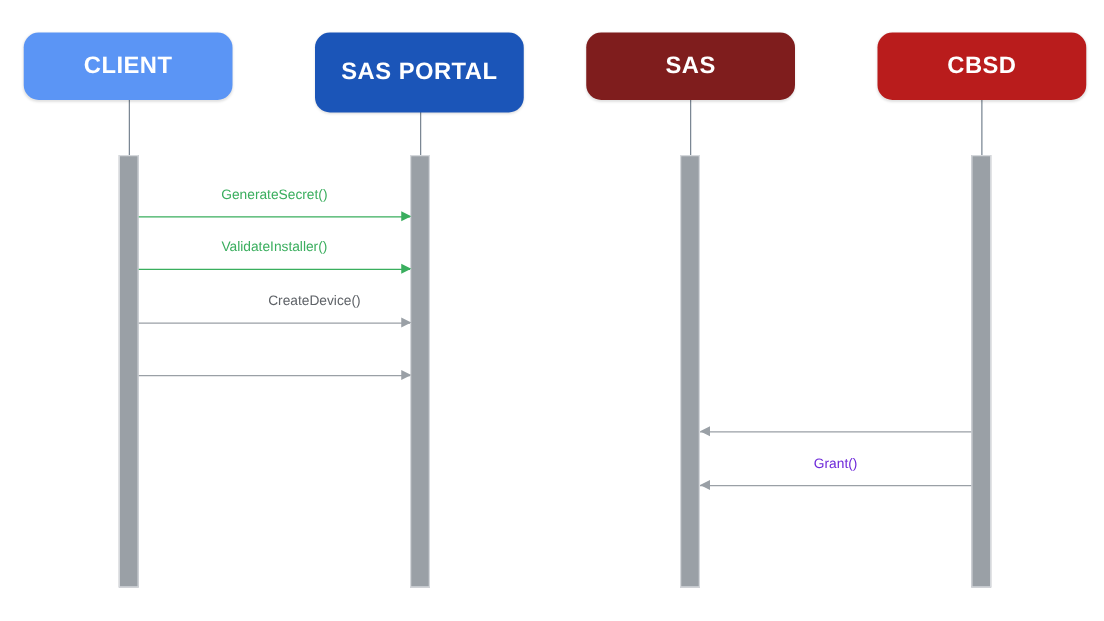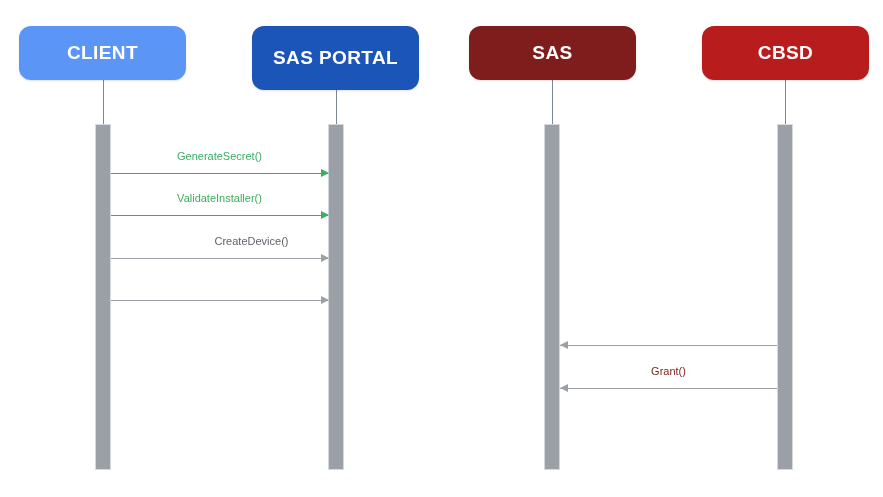--- a/index.html
+++ b/index.html
@@ -103,14 +103,14 @@
     <div class="msg-label" style="left: 111px; width: 217px; top: 192px; color: rgb(58, 174, 94);">ValidateInstaller()</div>
     <div class="msg-line" style="left: 111px; top: 258px; width: 217px; background: rgb(154, 160, 166);"></div>
     <div class="arrowhead right" style="top: 254px; left: 321px; border-left: 8px solid rgb(154, 160, 166);"></div>
     <div class="msg-label" style="left: 111px; width: 217px; top: 235px; color: rgb(95, 99, 104); margin-left: 32px;">CreateDevice()</div>
     <div class="msg-line" style="left: 111px; top: 300px; width: 217px; background: rgb(154, 160, 166);"></div>
     <div class="arrowhead right" style="top: 296px; left: 321px; border-left: 8px solid rgb(154, 160, 166);"></div>
     <div class="msg-line" style="left: 560px; top: 345px; width: 217px; background: rgb(154, 160, 166);"></div>
     <div class="arrowhead left" style="top: 341px; left: 560px; border-right: 8px solid rgb(154, 160, 166);"></div>
     <div class="msg-line" style="left: 560px; top: 388px; width: 217px; background: rgb(154, 160, 166);"></div>
     <div class="arrowhead left" style="top: 384px; left: 560px; border-right: 8px solid rgb(154, 160, 166);"></div>
-    <div class="msg-label" style="left: 560px; width: 217px; top: 365px; color: #7f1d1d;">Grant()</div>
+    <div class="msg-label" style="left: 560px; width: 217px; top: 365px; color: #6d28d9;">Grant()</div>
   </div>
 
 </body></html>

